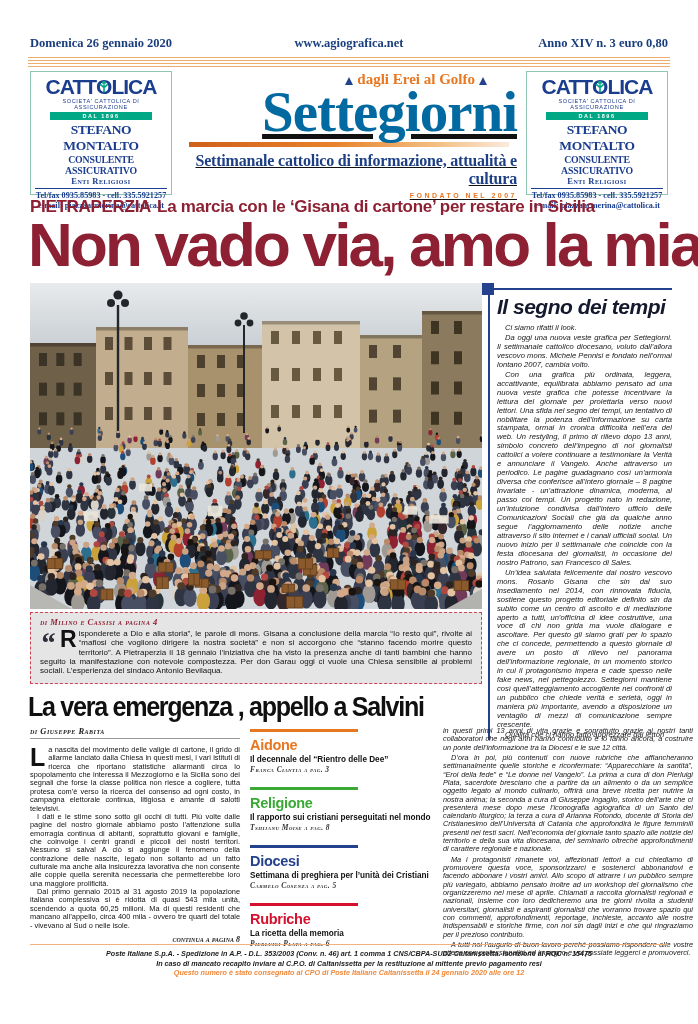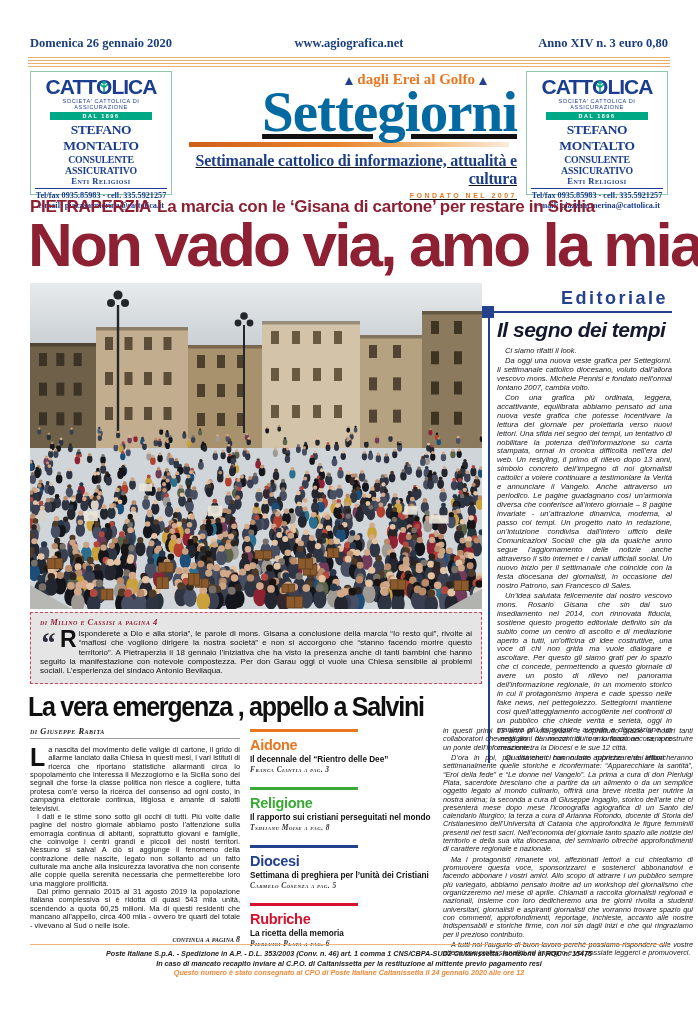--- a/index.html
+++ b/index.html
@@ -1967,21 +1967,20 @@
     </div>
     <div class="section">
       <div class="sec-bar" style="background: rgb(213, 17, 46);"></div>
       <div class="sec-title" style="color: rgb(213, 17, 46);">Rubriche</div>
       <div class="sec-desc">La ricetta della memoria</div>
       <div class="sec-byline">Pierluigi Plata a pag. 6</div>
     </div>
   </div>
 
   <div class="editorial">
-    <div class="edit-label">Editoriale</div>
     <div class="edit-col">
       <div class="edit-sq"></div>
       <div class="edit-title">Il segno dei tempi</div>
       <div class="edit-body" id="edit-narrow">
           <p>Ci siamo rifatti il look.</p>
           <p>Da oggi una nuova veste grafica per Settegiorni. Il settimanale cattolico diocesano, voluto dall’allora vescovo mons. Michele Pennisi e fondato nell’ormai lontano 2007, cambia volto.</p>
           <p>Con una grafica più ordinata, leggera, accattivante, equilibrata abbiamo pensato ad una nuova veste grafica che potesse incentivare la lettura del giornale per proiettarla verso nuovi lettori. Una sfida nel segno dei tempi, un tentativo di nobilitare la potenza dell’informazione su carta stampata, ormai in cronica difficoltà nell’era del web. Un restyling, il primo di rilievo dopo 13 anni, simbolo concreto dell’impegno di noi giornalisti cattolici a volere continuare a testimoniare la Verità e annunciare il Vangelo. Anche attraverso un periodico. Le pagine guadagnano così un’armonia diversa che conferisce all’intero giornale – 8 pagine invariate - un’attrazione dinamica, moderna, al passo coi tempi. Un progetto nato in redazione, un’intuizione condivisa dall’intero ufficio delle Comunicazioni Sociali che già da qualche anno segue l’aggiornamento delle notizie anche attraverso il sito internet e i canali ufficiali social. Un nuovo inizio per il settimanale che coincide con la festa diocesana dei giornalisti, in occasione del nostro Patrono, san Francesco di Sales.</p>
           <p>Un’idea salutata felicemente dal nostro vescovo mons. Rosario Gisana che sin dal suo insediamento nel 2014, con rinnovata fiducia, sostiene questo progetto editoriale definito sin da subito come un centro di ascolto e di mediazione aperto a tutti, un’officina di idee costruttive, una voce di chi non grida ma vuole dialogare e ascoltare. Per questo gli siamo grati per lo spazio che ci concede, permettendo a questo giornale di avere un posto di rilievo nel panorama dell’informazione regionale, in un momento storico in cui il protagonismo impera e cade spesso nelle fake news, nel pettegolezzo. Settegiorni mantiene così quell’atteggiamento accogliente nei confronti di un pubblico che chiede verità e serietà, oggi in maniera più importante, avendo a disposizione un ventaglio di mezzi di comunicazione sempre crescente.</p>
           <p>Qualità che ci hanno fatto apprezzare dai lettori</p>
         </div>

